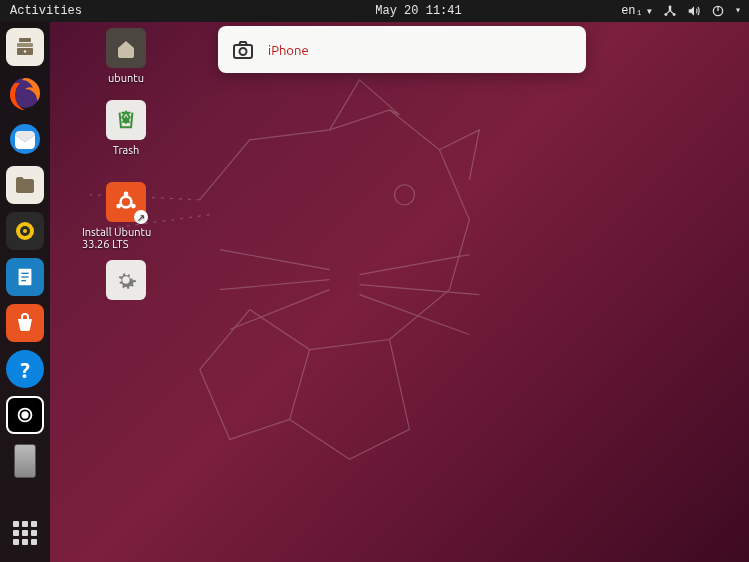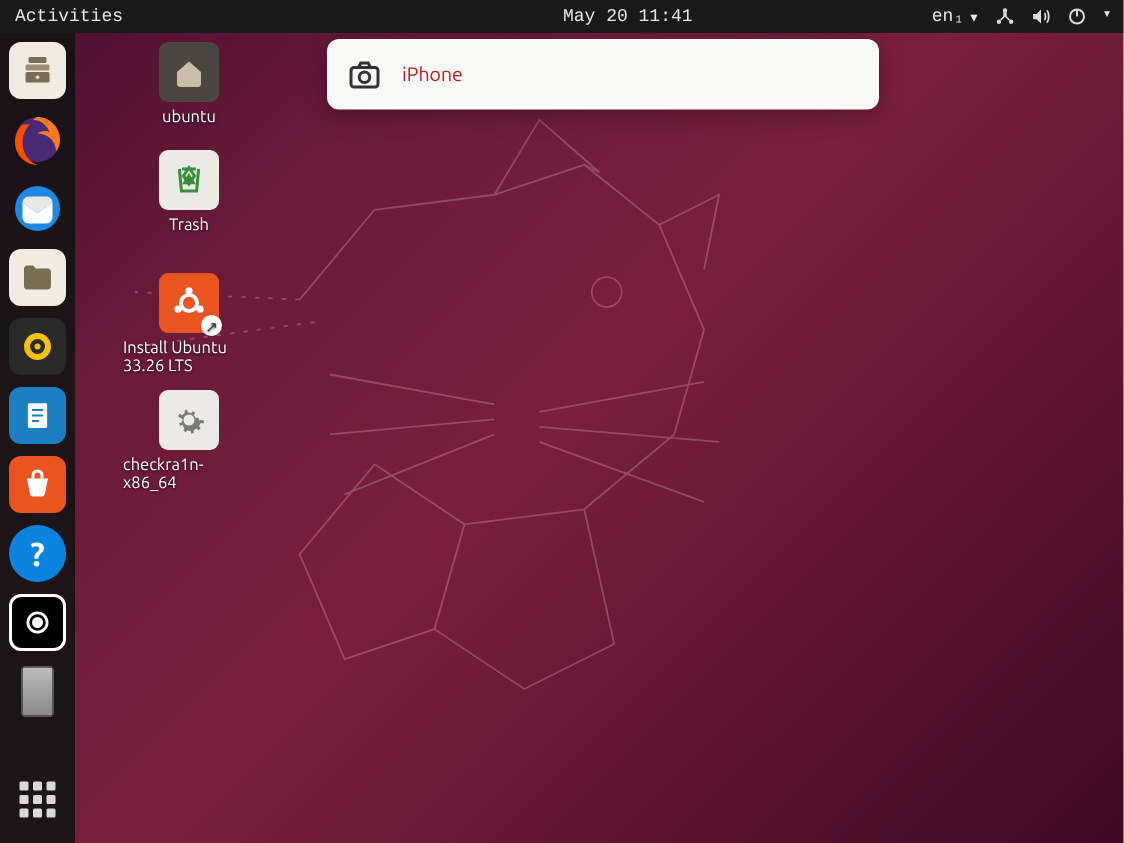--- a/index.html
+++ b/index.html
@@ -282,21 +282,20 @@
     </div>
     <span>Install Ubuntu 33.26 LTS</span>
   </div>
 
   <div class="desktop-icon" style="left:32px;top:238px">
     <div class="tile bg-gear">
       <svg width="22" height="22" viewBox="0 0 24 24" fill="#7a7a7a">
           <path d="M12 8a4 4 0 100 8 4 4 0 000-8zm9 4l2 .5-.5 2-2-.3c-.3.8-.7 1.5-1.2 2.1l1.2 1.6-1.5 1.5-1.6-1.2c-.6.5-1.3.9-2.1 1.2l.3 2-2 .5-.5-2c-.8 0-1.6-.2-2.3-.5l-1.3 1.5-1.7-1.2 1-1.7c-.6-.6-1.1-1.3-1.4-2.1l-2 .3-.5-2 2-.5c0-.8.2-1.6.5-2.3L4 9.2l1.2-1.7 1.7 1c.6-.6 1.3-1.1 2.1-1.4l-.3-2 2-.5.5 2c.8 0 1.6.2 2.3.5l1.3-1.5 1.7 1.2-1 1.7c.6.6 1.1 1.3 1.4 2.1l2-.3.5 2-2 .5z"></path>
         </svg>
     </div>
-    <span>checkra1n-x86_64</span>
   </div>
 
 </div>
 
 <div class="notification">
   <span class="notif-icon">
     <svg width="24" height="24" viewBox="0 0 24 24" fill="none" stroke="#333" stroke-width="2">
         <rect x="3" y="7" width="18" height="13" rx="2"></rect>
         <path d="M8 7l1.5-3h5L16 7"></path>
         <circle cx="12" cy="13.5" r="3.5"></circle>

